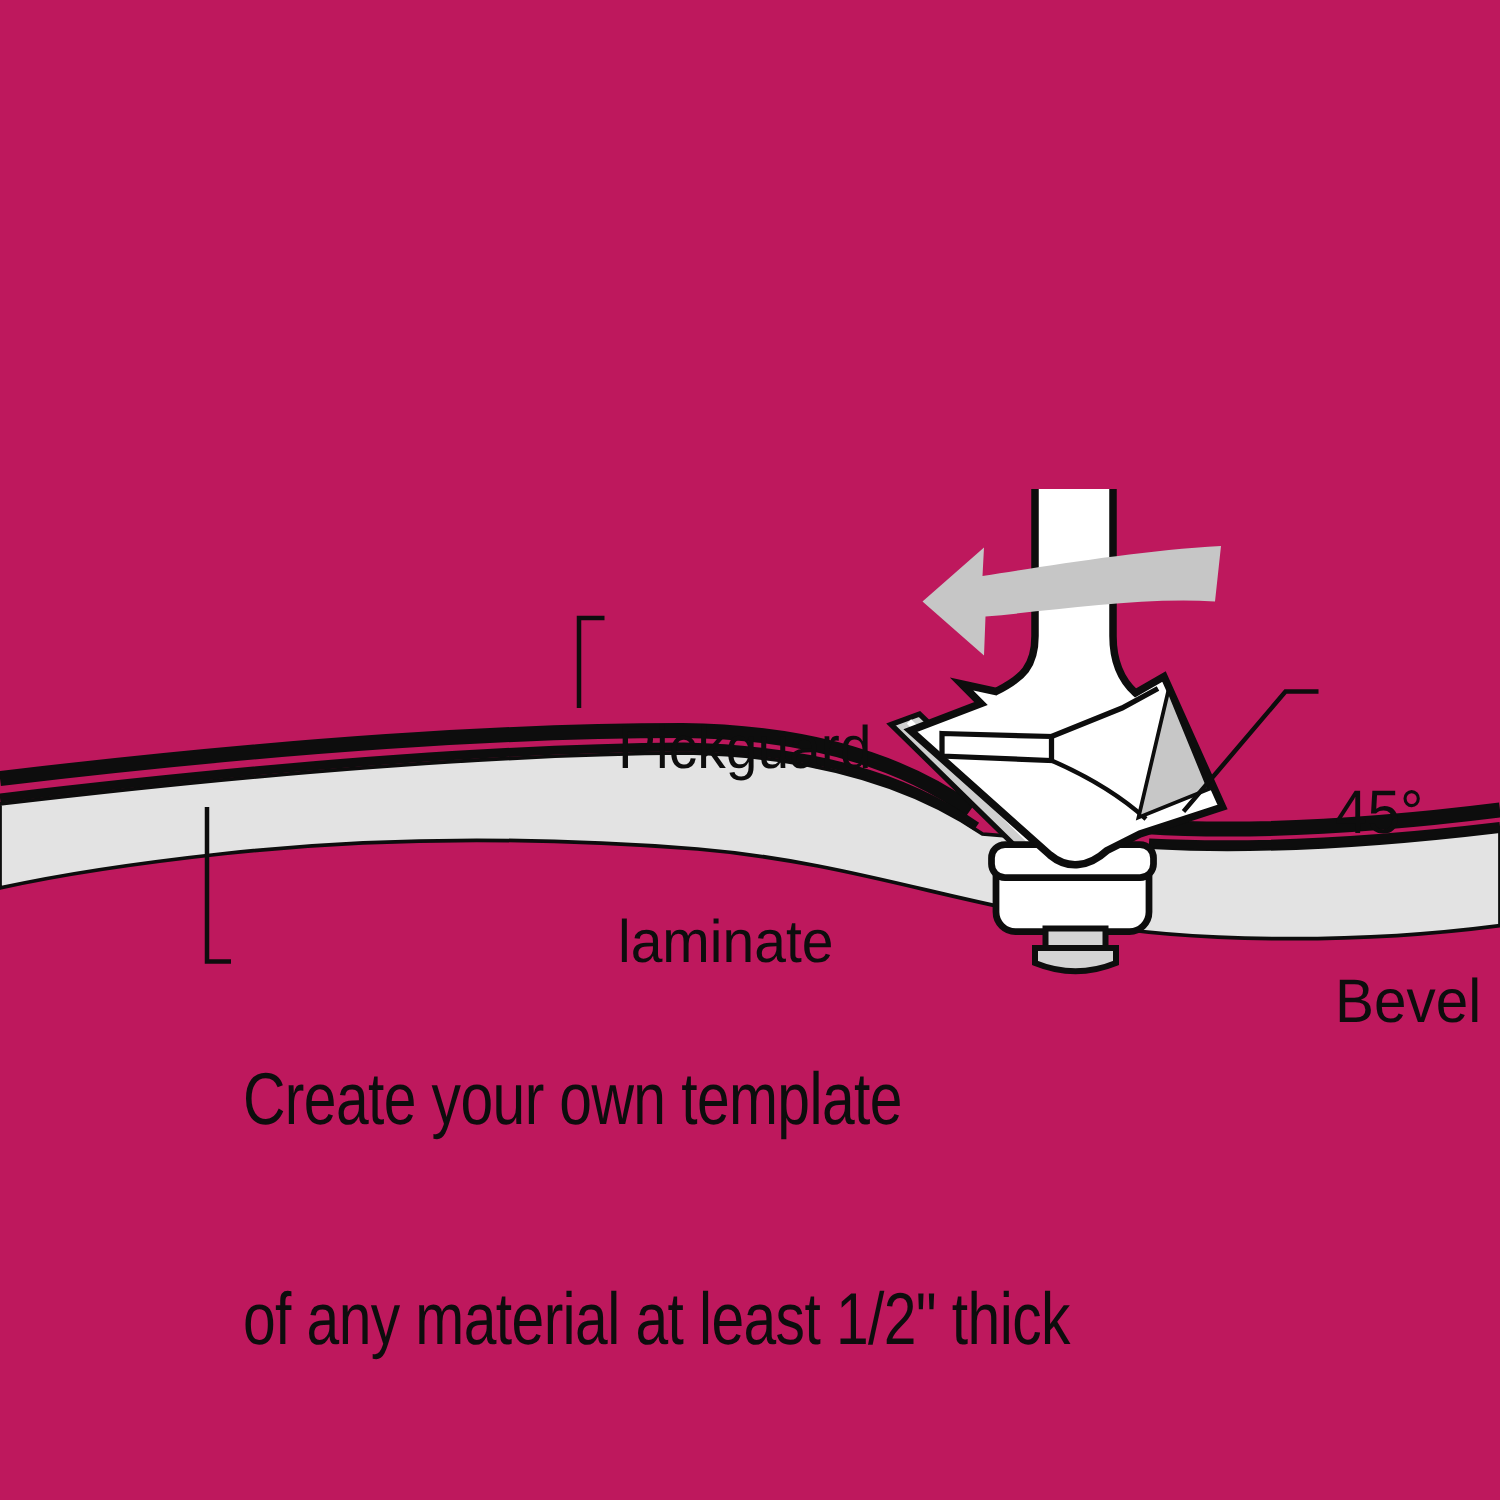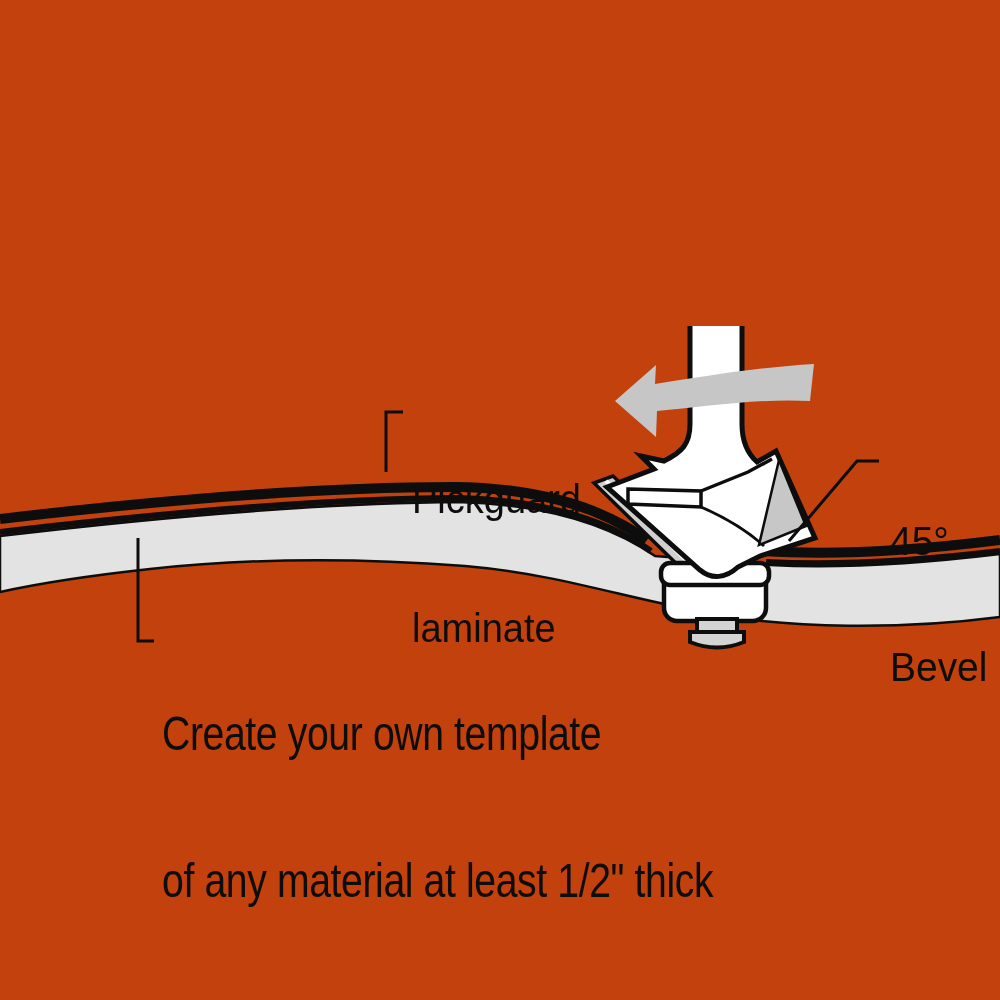--- a/index.html
+++ b/index.html
@@ -1,17 +1,17 @@
 <!DOCTYPE html>
 <html><head>
 <meta charset="utf-8">
 <style>
   html,body{margin:0;padding:0;background:#fff;}
   .stage{
-    position:relative;width:1000px;height:1000px;background:#c2410c;overflow:hidden;
+    position:relative;width:1000px;height:1000px;background:#be185d;overflow:hidden;
     font-family:"Liberation Sans", sans-serif;color:#0d0d0d;
   }
   .stage svg{position:absolute;left:0;top:0;}
   .label{position:absolute;white-space:pre;transform-origin:left top;}
   .label .ln{display:block;}
   .pickguard-label{left:412px;top:392px;font-size:40px;line-height:43px;transform:scaleX(0.95);}
   .bevel-label{left:890px;top:436px;font-size:41px;line-height:42px;transform:scaleX(0.95);}
   .template-note{left:162px;top:611px;font-size:49px;line-height:49px;transform:scaleX(0.80);letter-spacing:-0.5px;}
 </style>
 </head>

